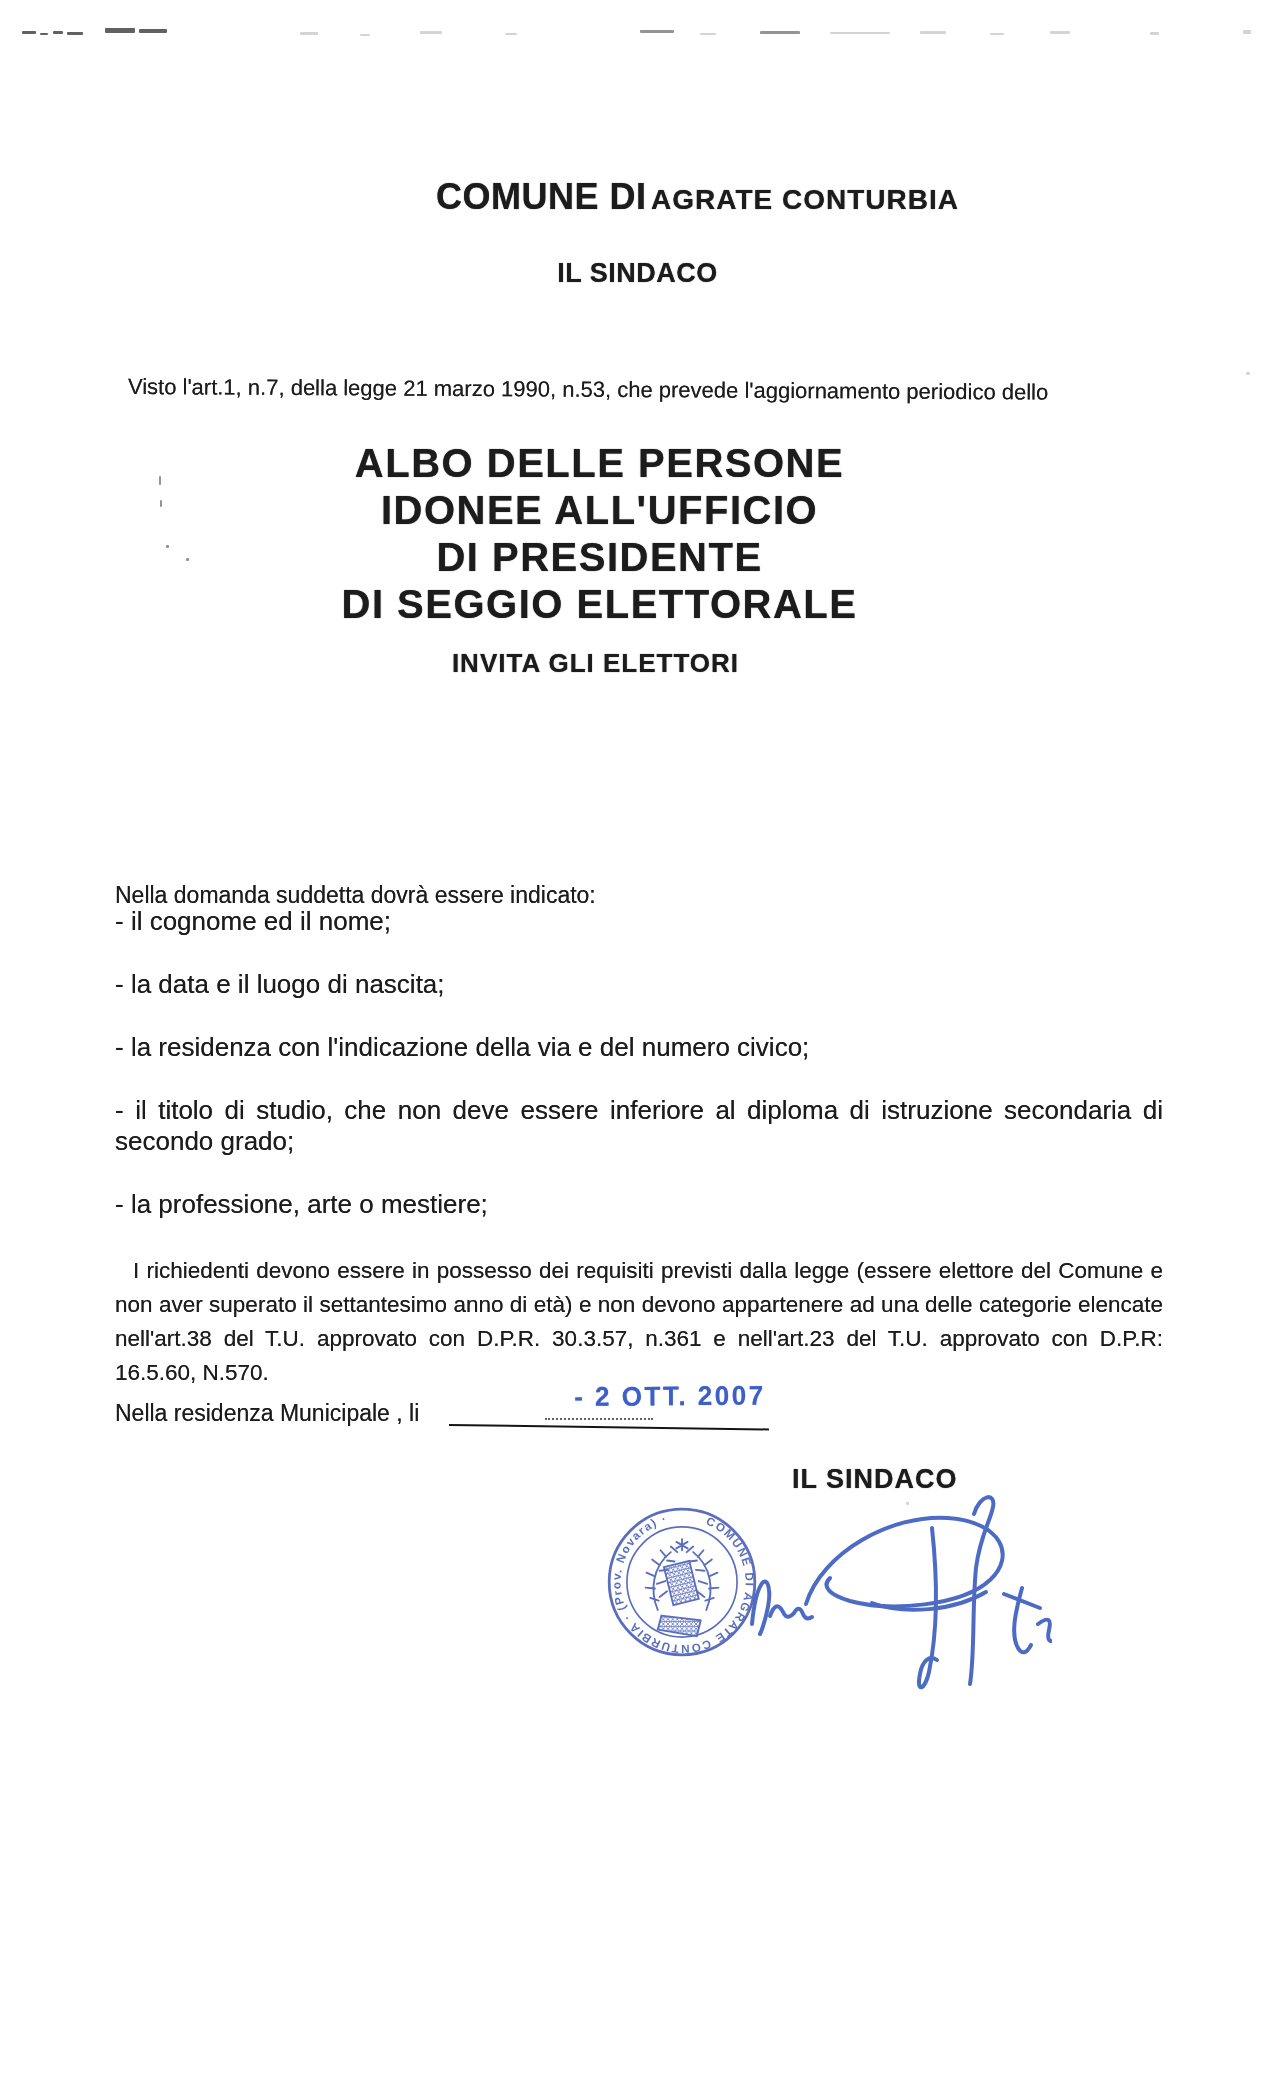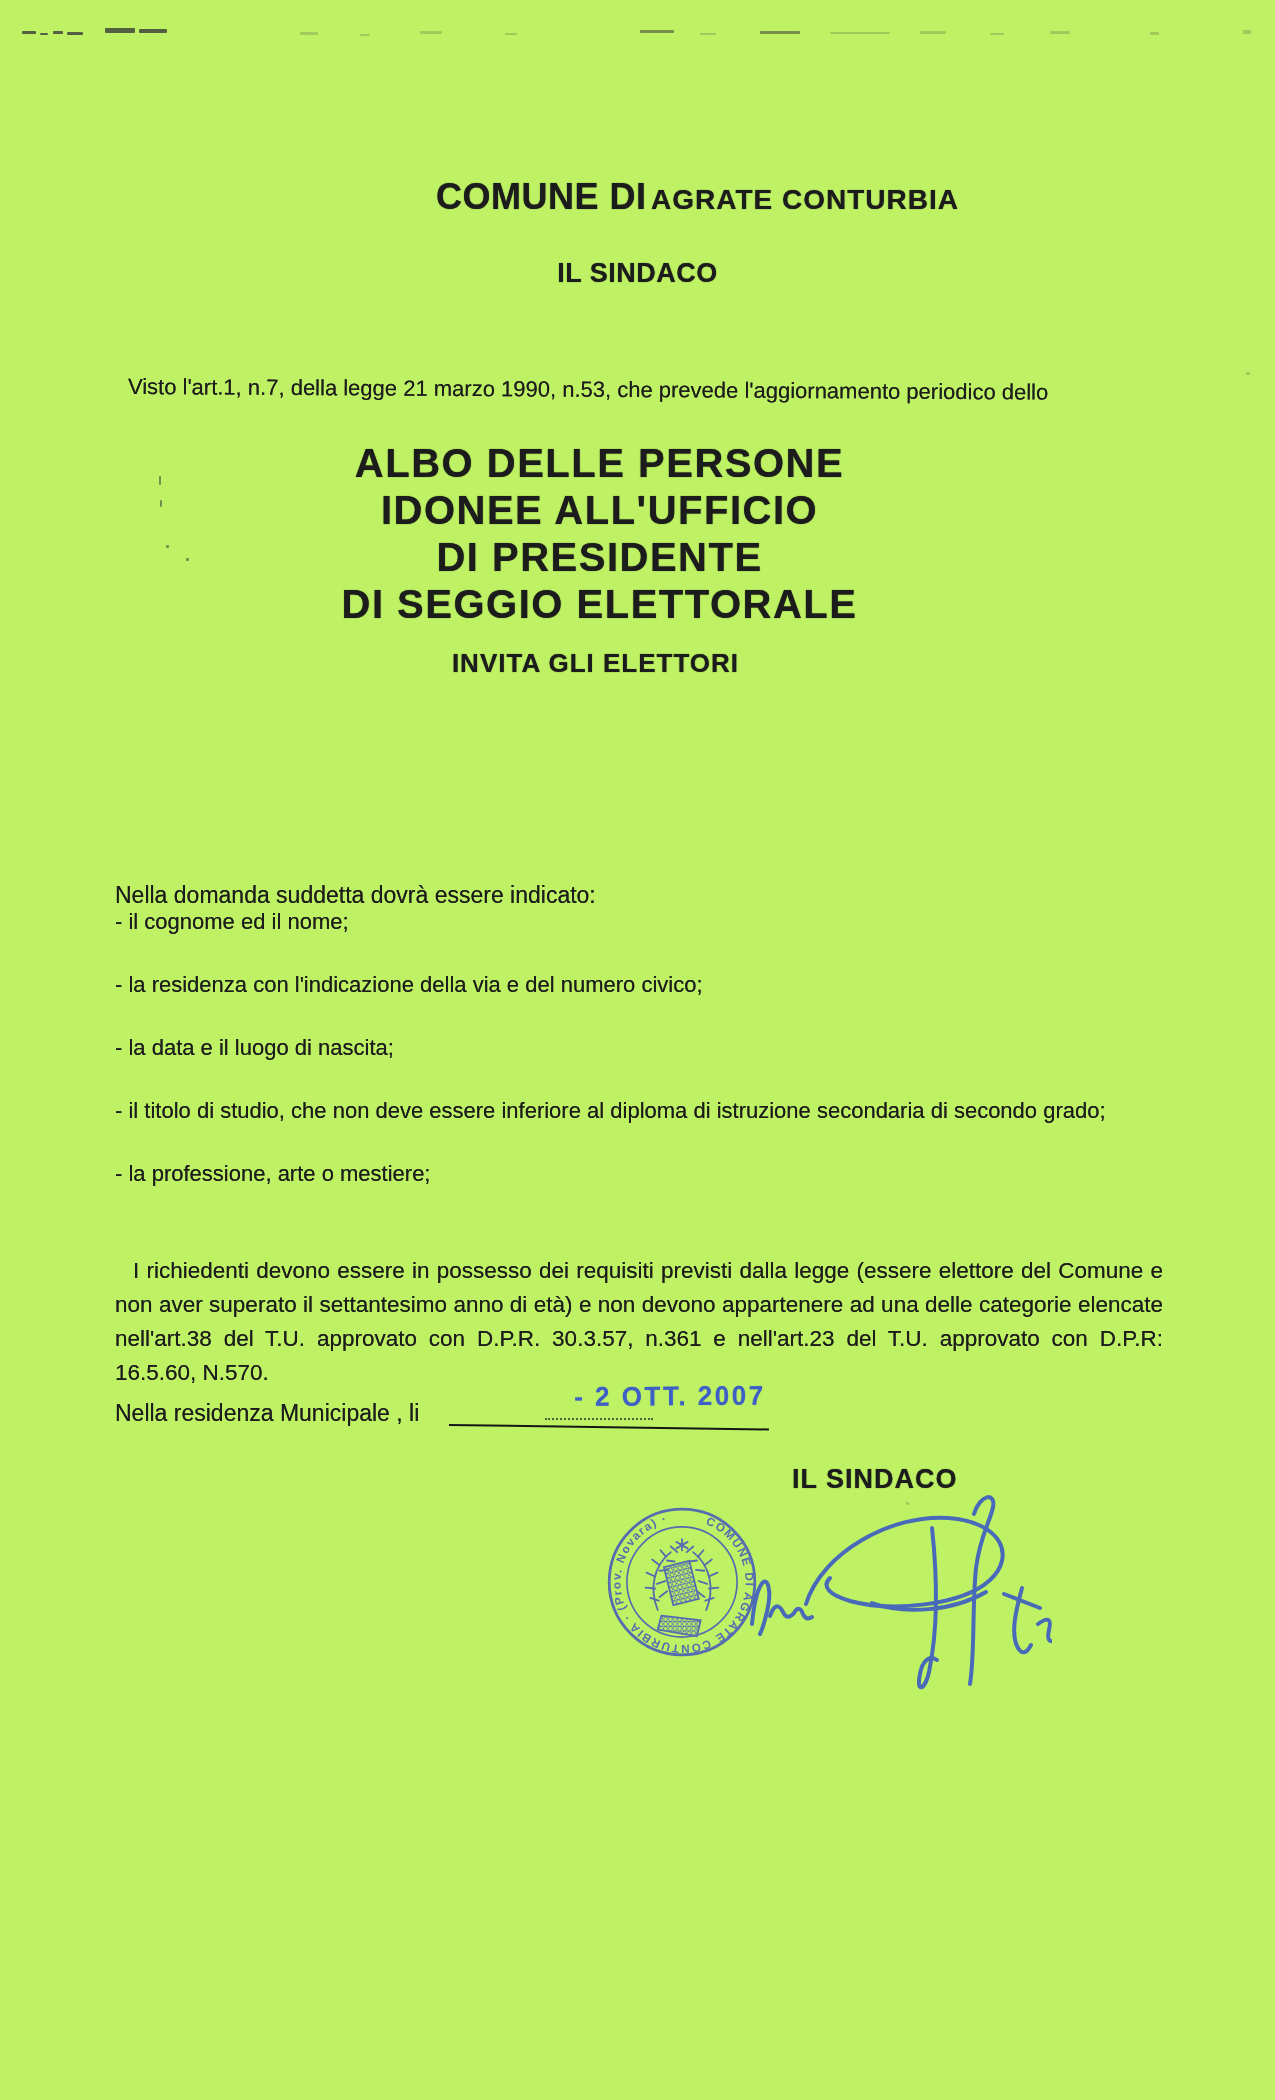--- a/index.html
+++ b/index.html
@@ -1,20 +1,20 @@
 <!DOCTYPE html>
 <html><head>
 <meta charset="utf-8">
 <style>
   html,body{margin:0;padding:0;background:#e8e8e8;}
   #page{
     position:relative;
     width:1275px;height:2100px;
     margin:0 auto;
-    background:#bef264;
+    background:#ffffff;
     overflow:hidden;
     font-family:"Liberation Sans", sans-serif;
     color:#1c1c1c;
   }
   
   #page *{box-sizing:border-box;}
   .inktext{text-shadow:0 0 0.6px rgba(20,20,20,0.75);}
   .heavy{font-weight:bold;text-shadow:0 0 1px rgba(10,10,10,0.8);}
 
   .center-line{position:absolute;left:0;width:100%;text-align:center;white-space:nowrap;}
@@ -29,21 +29,21 @@
 
   #title-block{top:440px;transform:translateX(-38px);font-size:40px;font-weight:bold;
                line-height:47px;letter-spacing:1.5px;}
   #invite{top:648px;transform:translateX(-42px);font-size:26px;font-weight:bold;letter-spacing:1px;}
 
   .body-par{position:absolute;left:115px;width:1048px;font-size:22.5px;line-height:34px;
             text-align:justify;}
   #p1{top:754px;}
   #p2{top:855px;font-size:23px;}
   #list{position:absolute;left:115px;top:906px;width:1048px;}
-  .li{font-size:22px;line-height:31px;text-align:justify;margin-bottom:32px;}
+  .li{font-size:26px;line-height:31px;text-align:justify;margin-bottom:32px;}
   #p3{top:1231px;text-indent:18px;}
 
   #date-line{position:absolute;left:115px;top:1400px;font-size:23px;white-space:nowrap;}
   #date-underline{position:absolute;left:449px;top:1424px;width:320px;height:0;
                   border-top:2.5px solid #151515;transform:rotate(0.8deg);transform-origin:left top;}
   #date-dotted{position:absolute;left:545px;top:1418px;width:108px;height:0;
                border-top:2.5px dotted #3a3a3a;opacity:.8;}
   #date-stamp{position:absolute;left:574px;top:1382px;font-size:27px;font-weight:bold;
               letter-spacing:2.5px;color:#3d5fc6;transform:scaleX(0.97) rotate(-0.4deg);
               transform-origin:left top;text-shadow:0 0 1px rgba(61,95,198,.55);}
@@ -108,22 +108,22 @@
     <div>DI SEGGIO ELETTORALE</div>
   </div>
 
   <div id="invite" class="center-line heavy">INVITA GLI ELETTORI</div>
 
 
   <p id="p2" class="body-par inktext">Nella domanda suddetta dovrà essere indicato:</p>
 
   <div id="list">
     <div class="li inktext">- il cognome ed il nome;</div>
+    <div class="li inktext">- la data e il luogo di nascita;</div>
     <div class="li inktext">- la residenza con l'indicazione della via e del numero civico;</div>
-    <div class="li inktext">- la data e il luogo di nascita;</div>
     <div class="li inktext">- il titolo di studio, che non deve essere inferiore al diploma di istruzione secondaria di secondo grado;</div>
     <div class="li inktext">- la professione, arte o mestiere;</div>
   </div>
 
   <p id="p3" class="body-par inktext">I richiedenti devono essere in possesso dei requisiti previsti dalla legge (essere elettore del Comune e non aver superato il settantesimo anno di età) e non devono appartenere ad una delle categorie elencate nell'art.38 del T.U. approvato con D.P.R. 30.3.57, n.361 e nell'art.23 del T.U. approvato con D.P.R: 16.5.60, N.570.</p>
 
   <div id="date-line" class="inktext">Nella residenza Municipale , li</div>
   <div id="date-dotted"></div>
   <div id="date-underline"></div>
   <div id="date-stamp">- 2 OTT. 2007</div>

